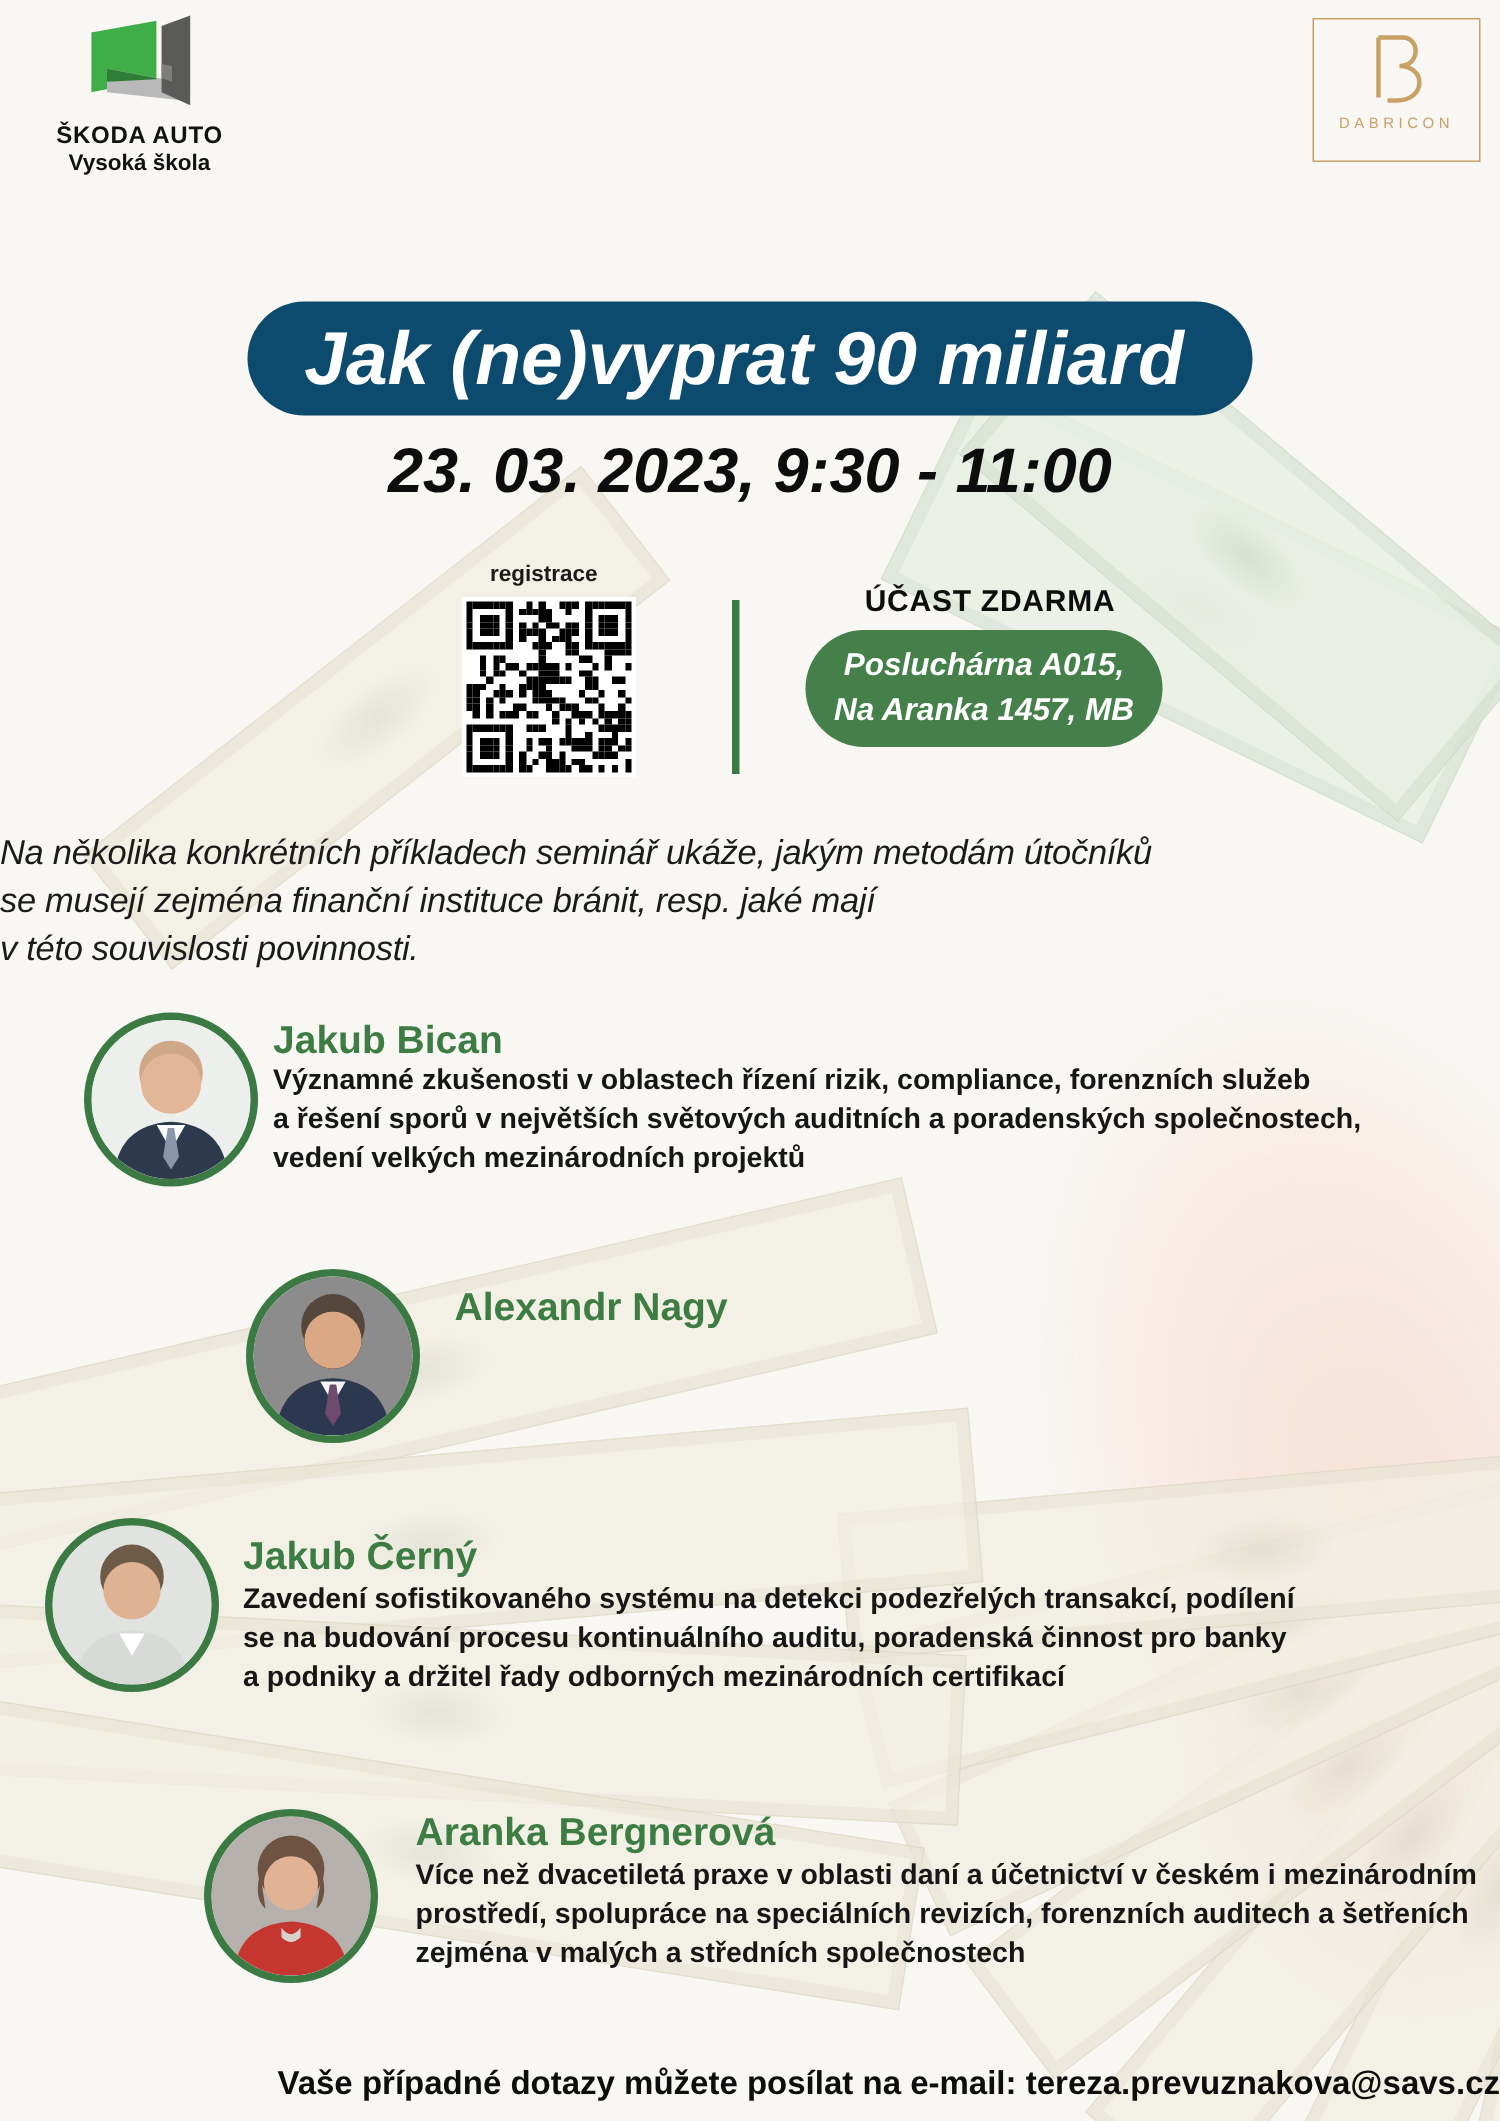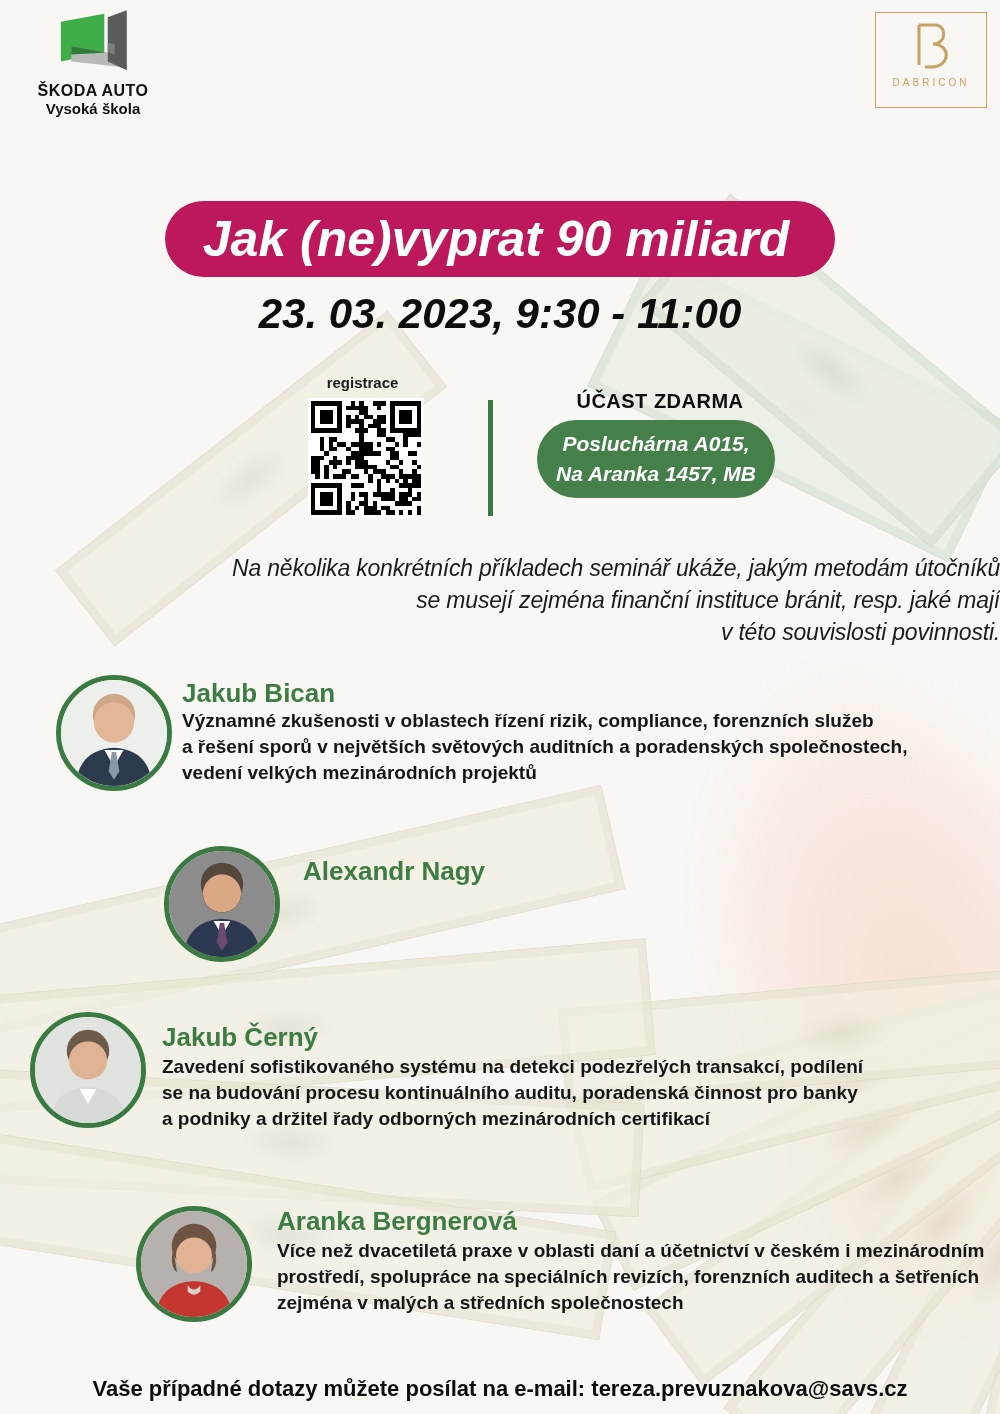--- a/index.html
+++ b/index.html
@@ -28,21 +28,21 @@
   .skoda .l2{font-size:15px;font-weight:bold;color:#111;}
   .dabricon{position:absolute;left:875px;top:12px;width:112px;height:96px;border:1px solid #c8a165;
       box-sizing:border-box;text-align:center;z-index:2;background:transparent;}
   .dabricon svg{display:block;margin:8px auto 0;}
   .dabricon .dlabel{font-size:10px;color:#c8a165;letter-spacing:3px;margin-top:2px;}
 
   
   .title{position:absolute;left:0;right:0;top:143px;text-align:center;z-index:2;
       font-size:46px;font-weight:bold;font-style:italic;color:#3b7a41;letter-spacing:0;}
   .pillwrap{position:absolute;left:0;right:0;top:201px;text-align:center;z-index:2;}
-  .pill1{display:inline-block;background:#be185d;color:#fff;border-radius:40px;
+  .pill1{display:inline-block;background:#0c4a6e;color:#fff;border-radius:40px;
       font-size:50px;font-weight:bold;font-style:italic;line-height:76px;height:76px;padding:0 46px 0 38px;}
 
   
   .date{position:absolute;left:0;right:0;top:290px;text-align:center;z-index:2;
       font-size:42px;font-weight:bold;font-style:italic;color:#0d0d0d;}
   .format{position:absolute;left:0;right:0;top:338px;text-align:center;z-index:2;
       font-size:22px;font-weight:bold;color:#0d0d0d;}
 
   
   .reglabel{position:absolute;left:300px;top:374px;width:125px;text-align:center;z-index:2;
@@ -51,33 +51,33 @@
       display:grid;grid-template-rows:repeat(25,1fr);grid-template-columns:repeat(25,1fr);gap:0;}
   .qr i{background:#000;}
   .vdivider{position:absolute;left:488px;top:400px;width:5px;height:116px;background:#3c7a44;z-index:2;}
   .free{position:absolute;left:540px;top:390px;width:240px;text-align:center;z-index:2;
       font-size:20px;font-weight:bold;color:#0d0d0d;letter-spacing:.5px;}
   .pill2{position:absolute;left:537px;top:420px;width:238px;height:78px;background:#45804a;border-radius:39px;
       z-index:2;display:flex;align-items:center;justify-content:center;text-align:center;}
   .pill2 .loc{font-size:21px;font-weight:bold;font-style:italic;color:#fff;line-height:1.45;white-space:pre-line;}
 
   
-  .intro{position:absolute;left:0;right:0;top:552px;text-align:right;z-index:2;
-      font-size:23px;font-style:italic;color:#1b1b1b;line-height:32px;white-space:pre-line;letter-spacing:-.2px;margin-left:27px;}
+  .intro{position:absolute;left:0;right:0;top:552px;text-align:left;z-index:2;
+      font-size:23px;font-style:italic;color:#1b1b1b;line-height:32px;white-space:pre-line;letter-spacing:-.2px;}
 
   
   .avatar{position:absolute;width:106px;height:106px;border:5px solid #3c7a44;border-radius:50%;
       overflow:hidden;z-index:2;background:#eee;}
   .avatar svg{display:block;width:100%;height:100%;}
   .sname{position:absolute;z-index:2;font-size:26px;font-weight:bold;color:#3d7c43;}
   .sbio{position:absolute;z-index:2;font-size:19px;font-weight:bold;color:#161616;
       line-height:26px;white-space:pre-line;}
 
   
-  .footer{position:absolute;left:0;right:0;top:1376px;text-align:center;z-index:2;
+  .footer{position:absolute;left:0;right:0;top:1376px;text-align:right;z-index:2;
       font-size:22px;font-weight:bold;color:#0d0d0d;}
   .footer a{color:#0d0d0d;text-decoration:none;}
 </style>
 </head>
 <body>
 
 <div class="poster">
 
   <div class="bg">
     <div class="hand h1"></div>

